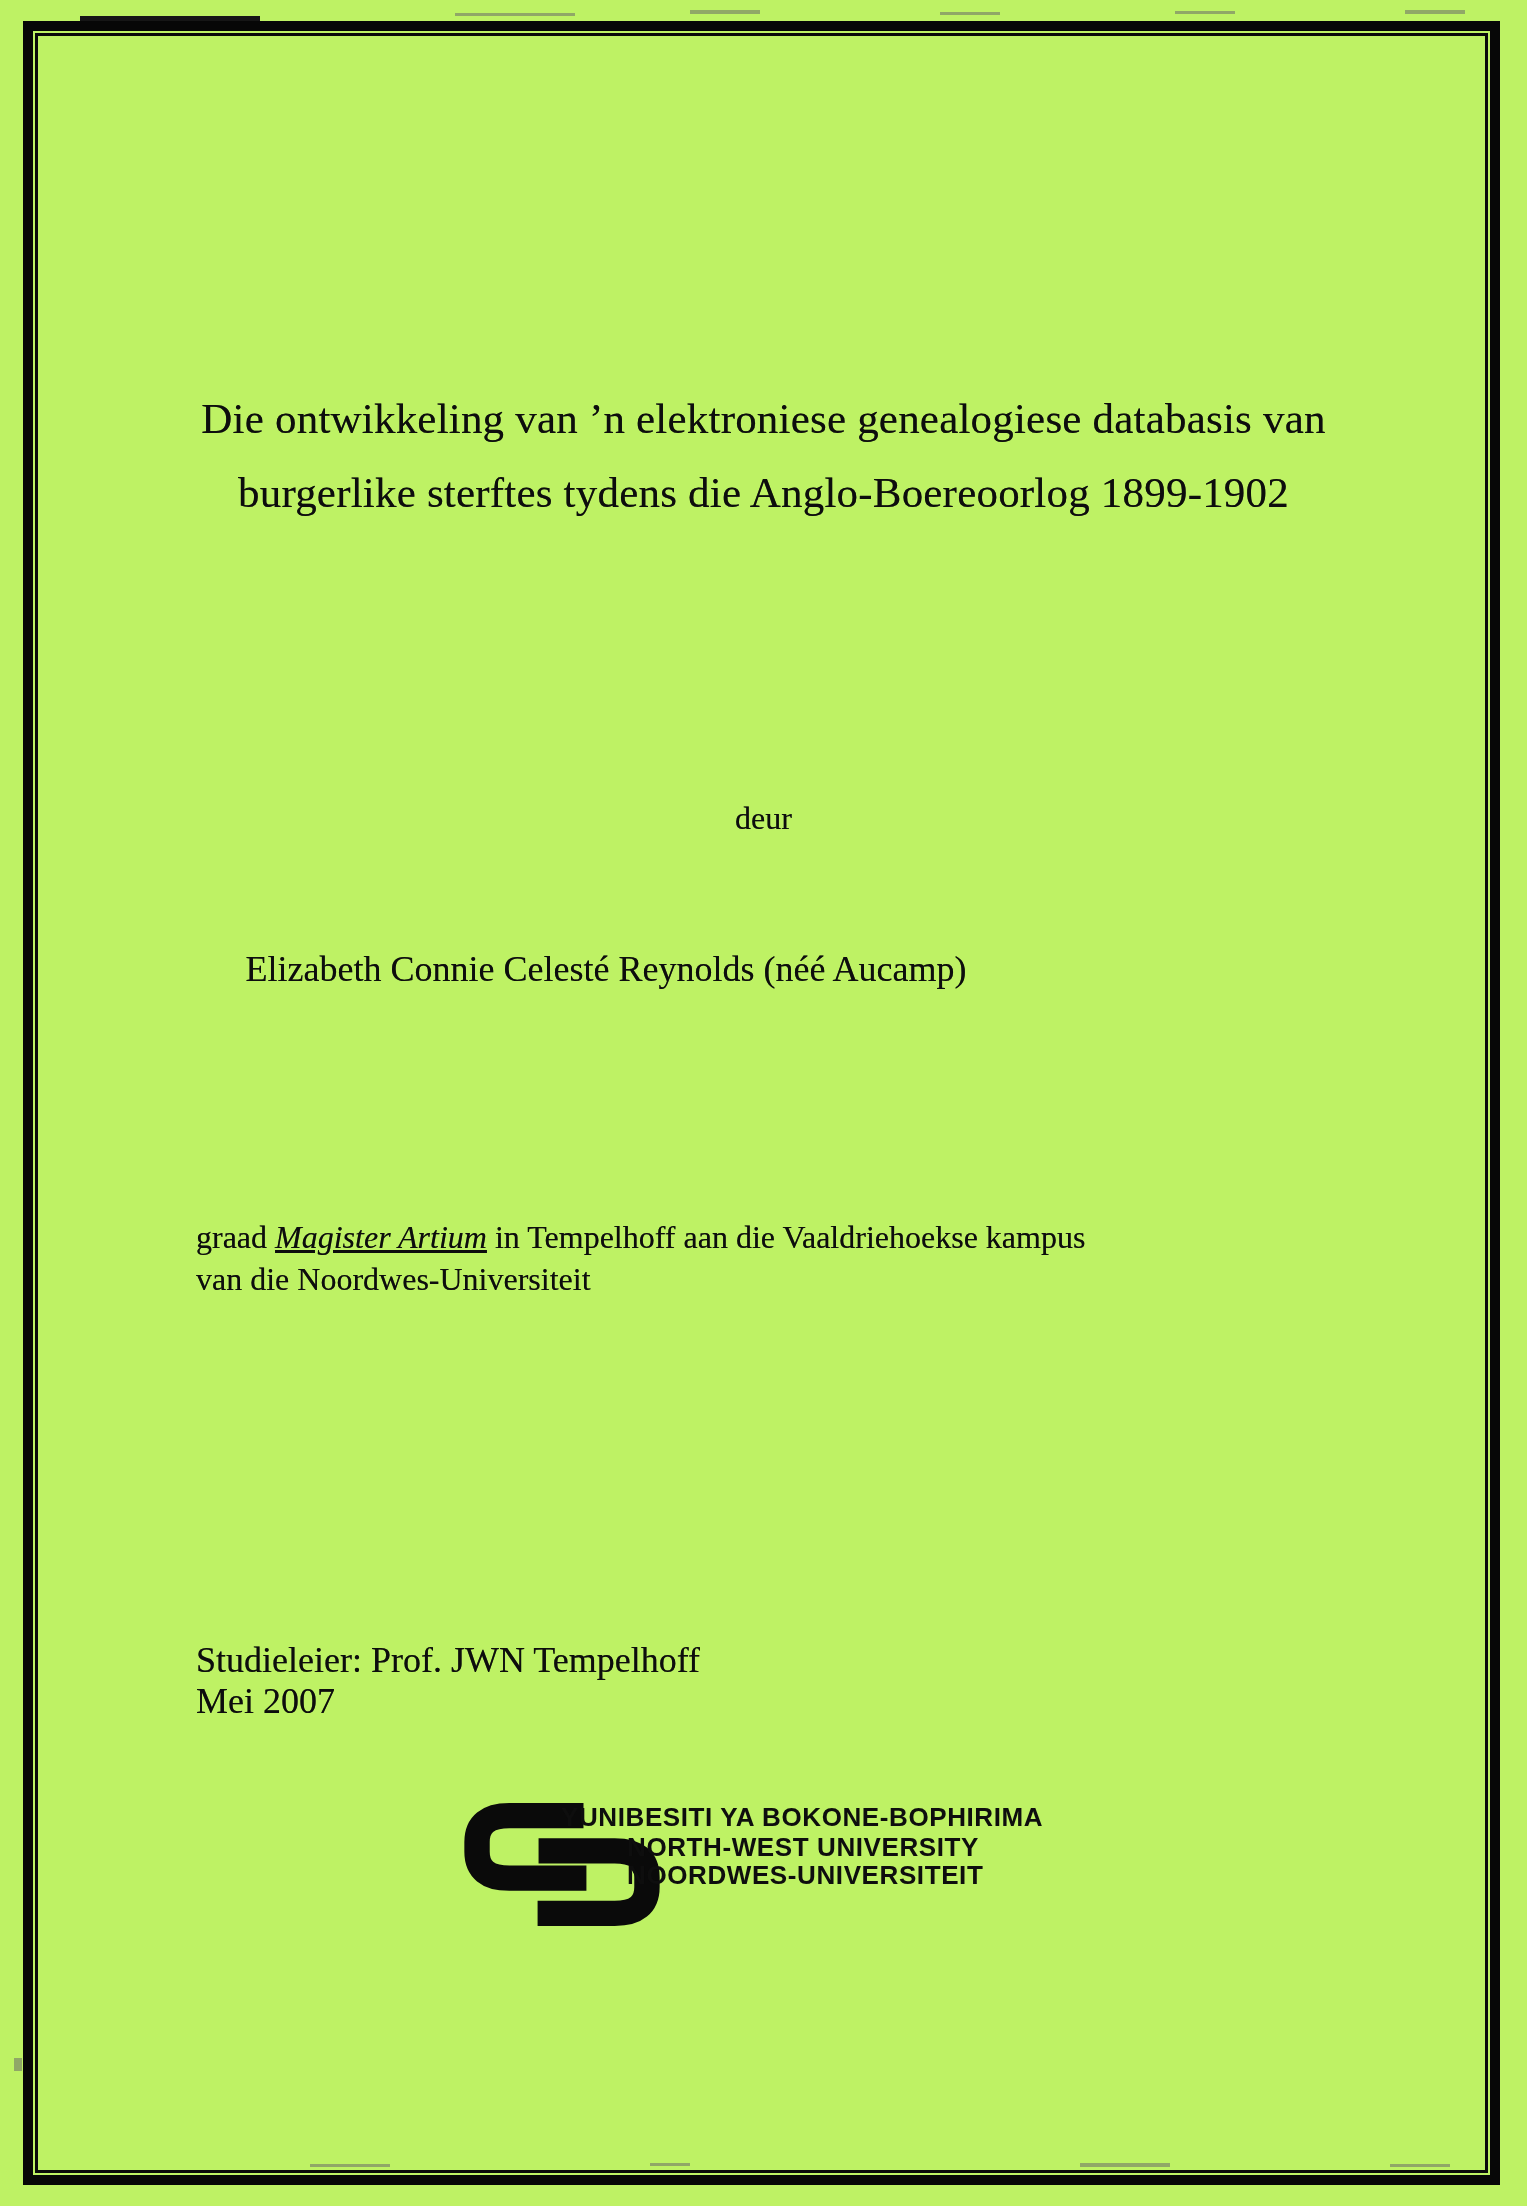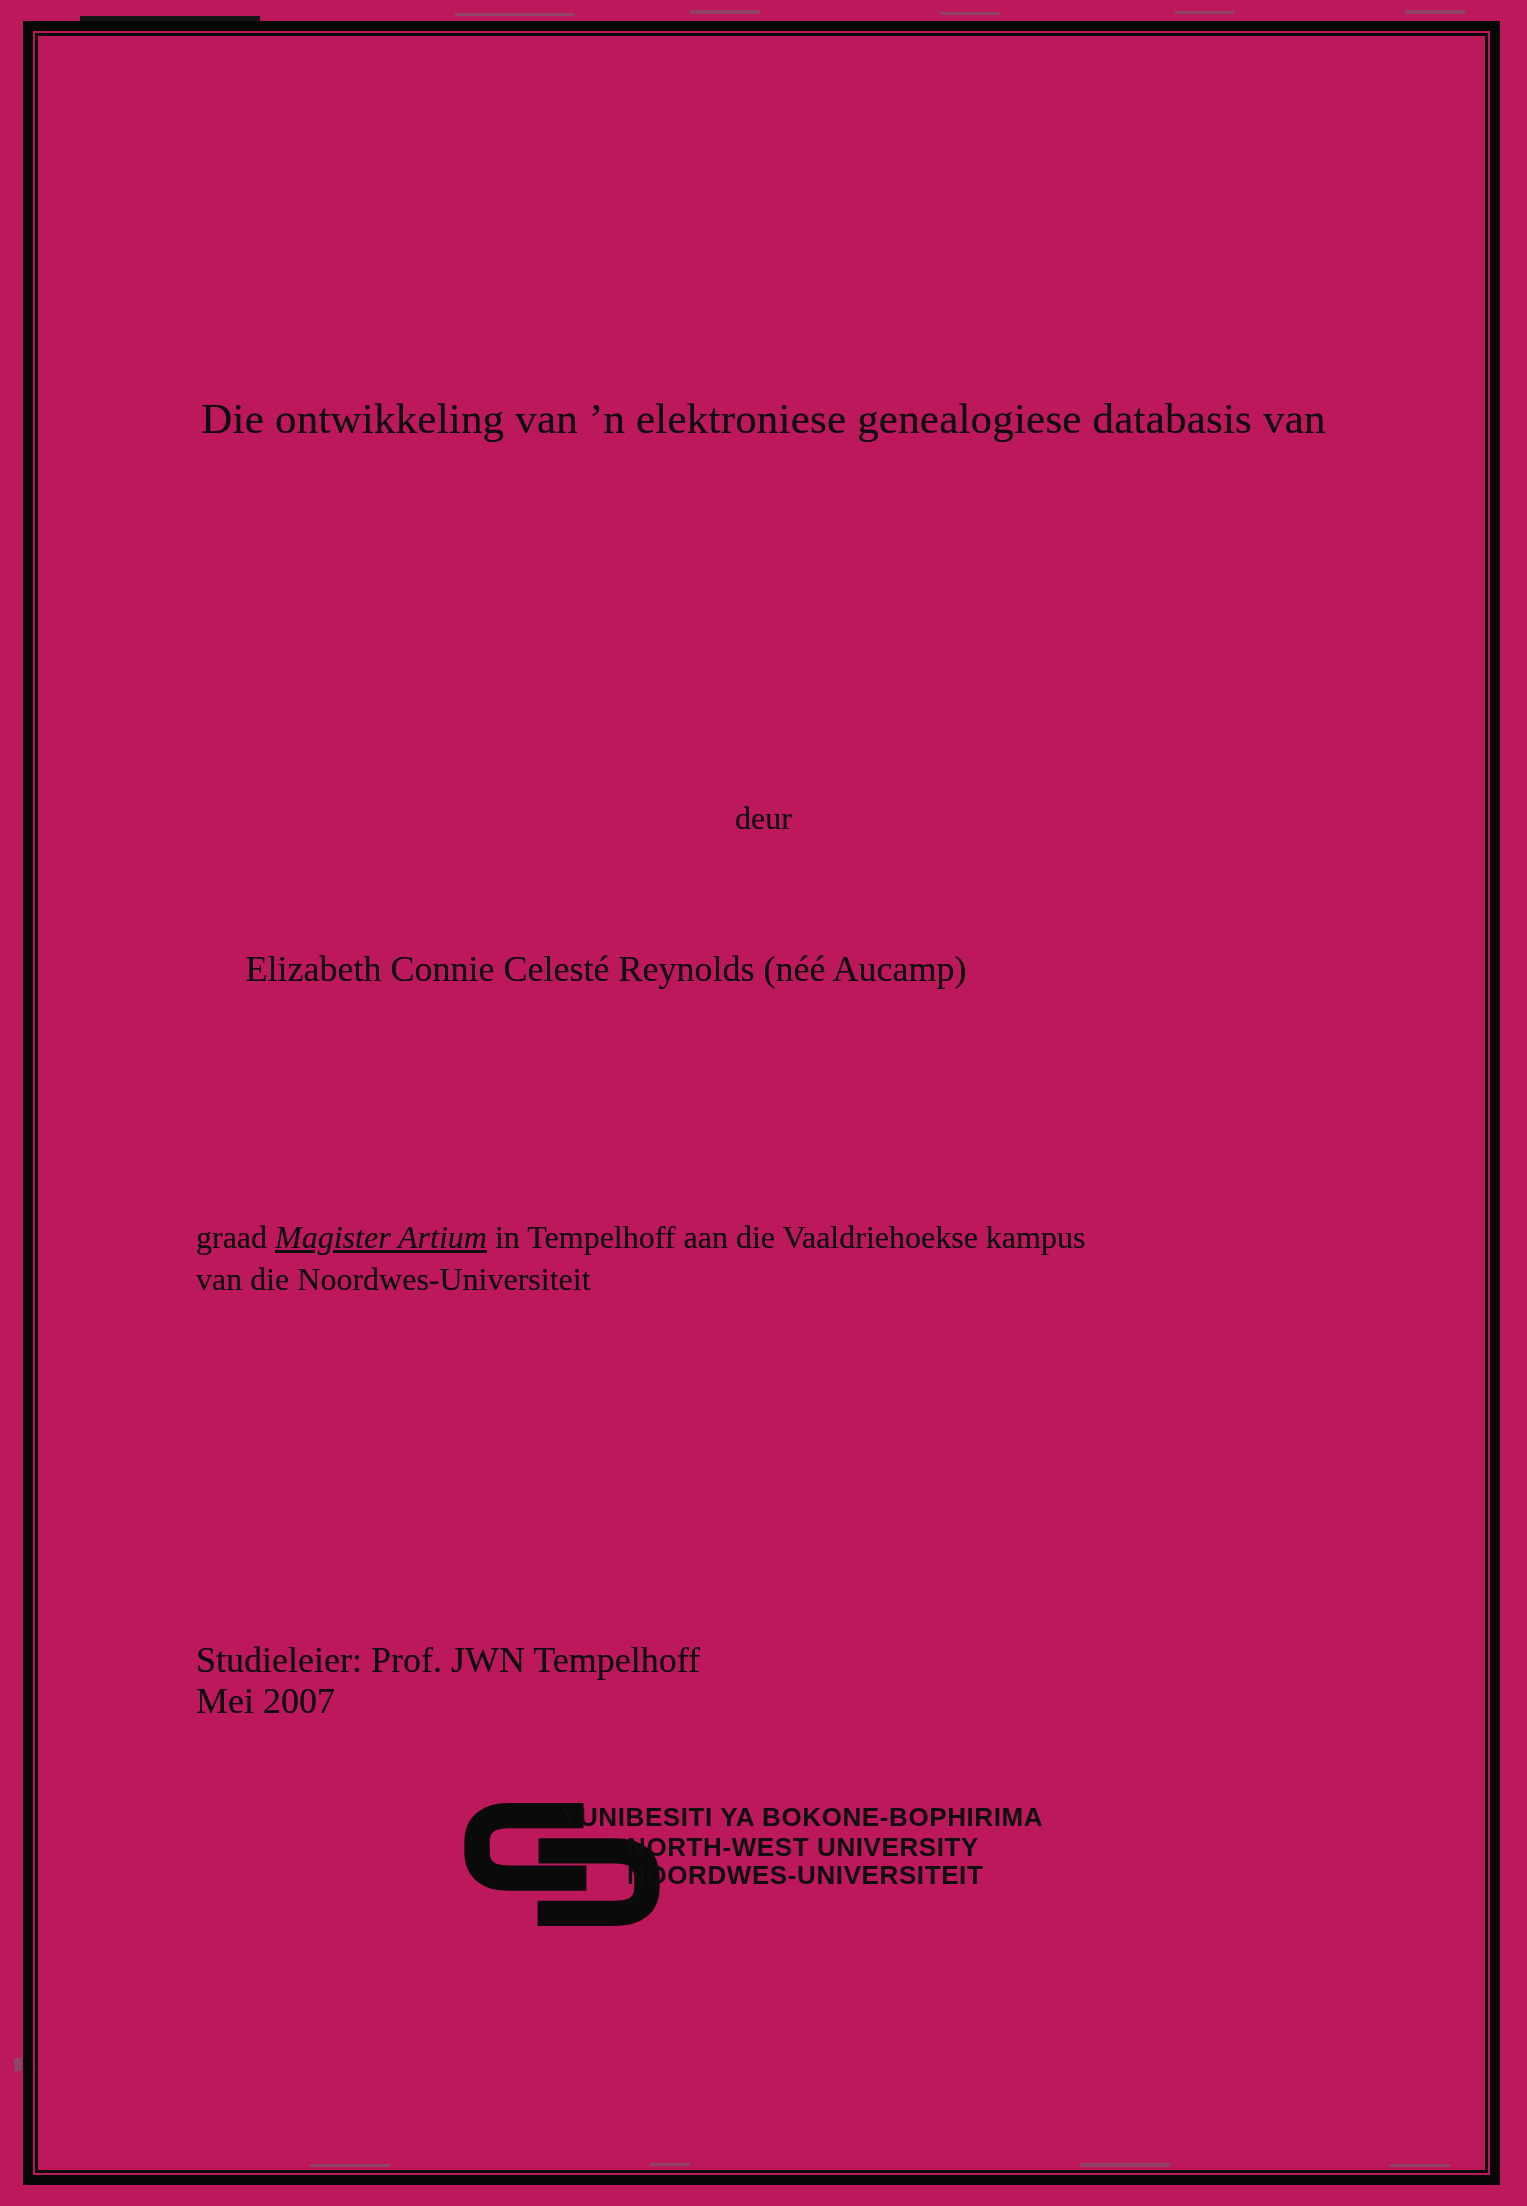--- a/index.html
+++ b/index.html
@@ -1,19 +1,19 @@
 <!DOCTYPE html>
 <html><head>
 <meta charset="utf-8">
 <style>
   html,body{margin:0;padding:0;background:#e8e8e8;}
   .page{
     position:relative;
     width:1527px;height:2206px;
-    background:#be185d;
+    background:#bef264;
     overflow:hidden;
     font-family:"Liberation Serif","DejaVu Serif",serif;
     color:#0d0d0d;
   }
   
   .frame{
     position:absolute;left:23px;top:21px;
     width:1477px;height:2164px;
     box-sizing:border-box;
     border:10px solid #070707;
@@ -80,20 +80,21 @@
   <div class="dash soft" style="left:650px;top:2163px;width:40px;height:3px;"></div>
   <div class="dash soft" style="left:1080px;top:2163px;width:90px;height:4px;"></div>
   <div class="dash soft" style="left:1390px;top:2164px;width:60px;height:3px;"></div>
 
   <div class="frame">
     <div class="frame-inner"></div>
   </div>
 
   <div class="title serif">
     <div>Die ontwikkeling van ’n elektroniese genealogiese databasis van</div>
+    <div>burgerlike sterftes tydens die Anglo-Boereoorlog 1899-1902</div>
   </div>
 
   <div class="byline serif">deur</div>
 
   <div class="author serif">Elizabeth Connie Celesté Reynolds (néé Aucamp)</div>
 
   <div class="statement serif">
     <div class="l2"><span>graad </span><span class="it">Magister Artium</span><span> in Tempelhoff aan die Vaaldriehoekse kampus</span></div>
     <div class="l3">van die Noordwes-Universiteit</div>
   </div>

